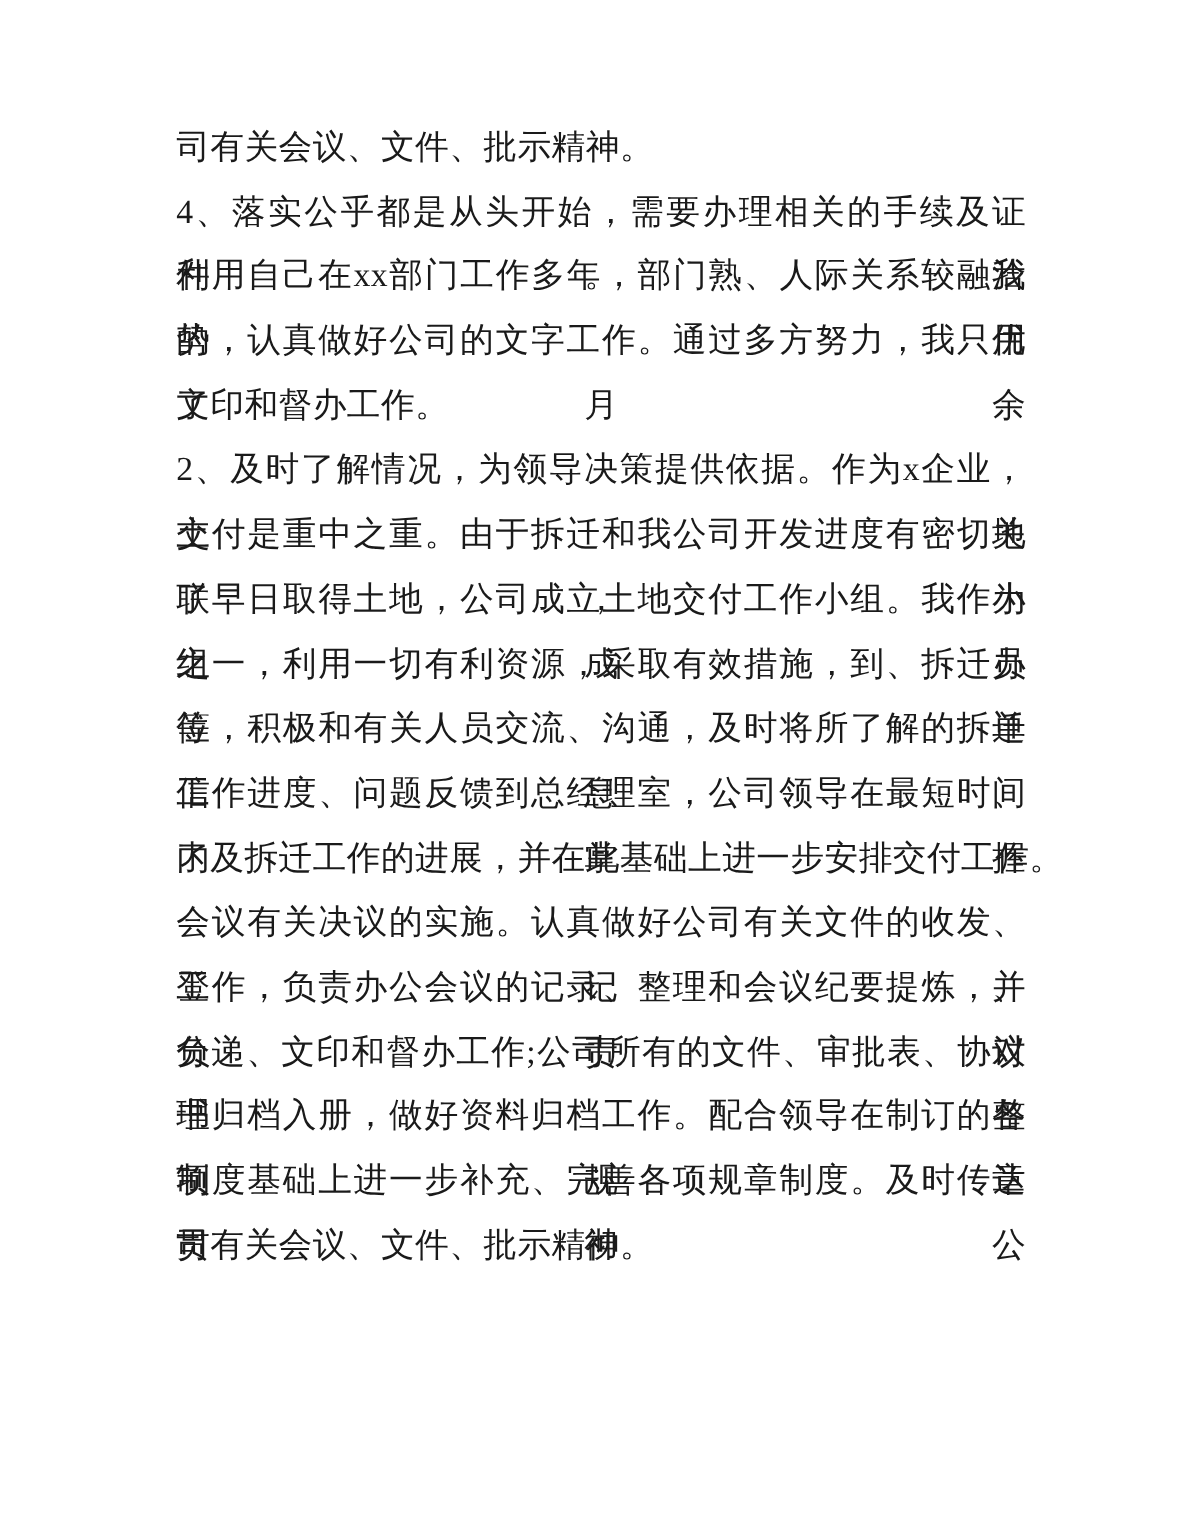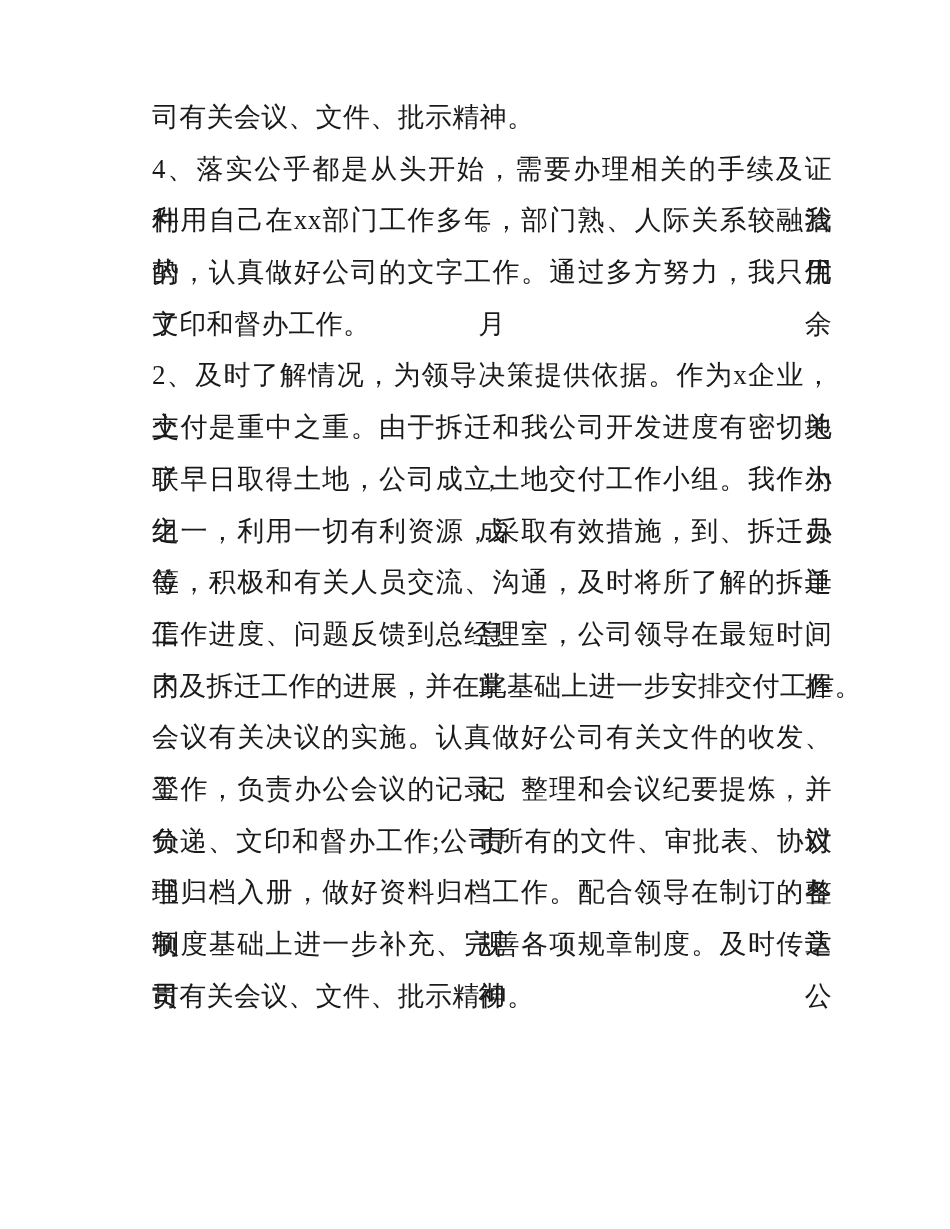--- a/index.html
+++ b/index.html
@@ -9,21 +9,21 @@
   }
   .page {
     position: relative;
     width: 950px;
     height: 1229px;
     background: #ffffff;
     overflow: hidden;
   }
   .text-block {
     position: absolute;
-    left: 152px;
+    left: 141px;
     top: 92px;
     width: 680px;
   }
   .line {
     height: 51.7px;
     line-height: 51.7px;
     font-size: 27px;
     font-family: "Liberation Serif", "DejaVu Serif", serif;
     color: #1a1a1a;
     white-space: nowrap;

